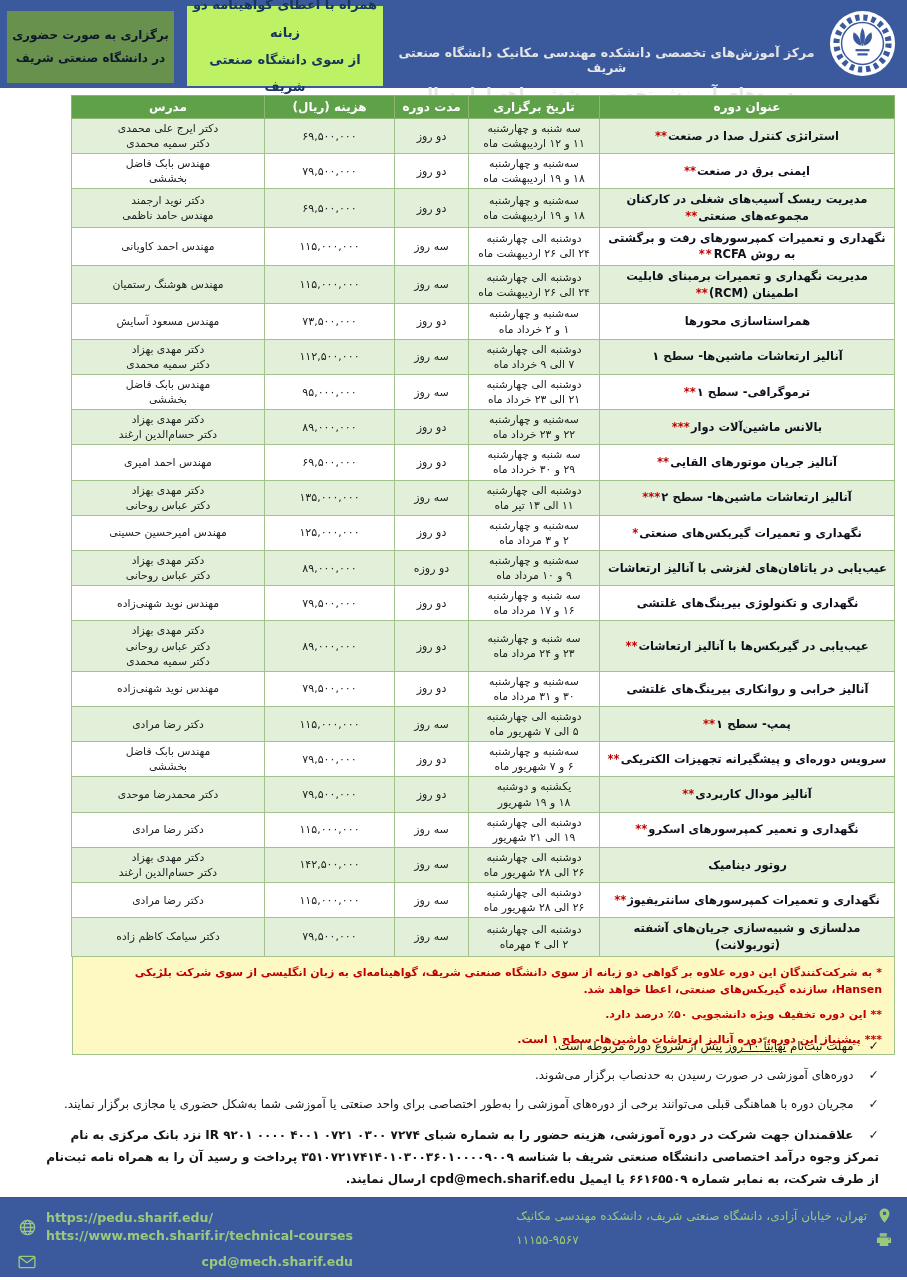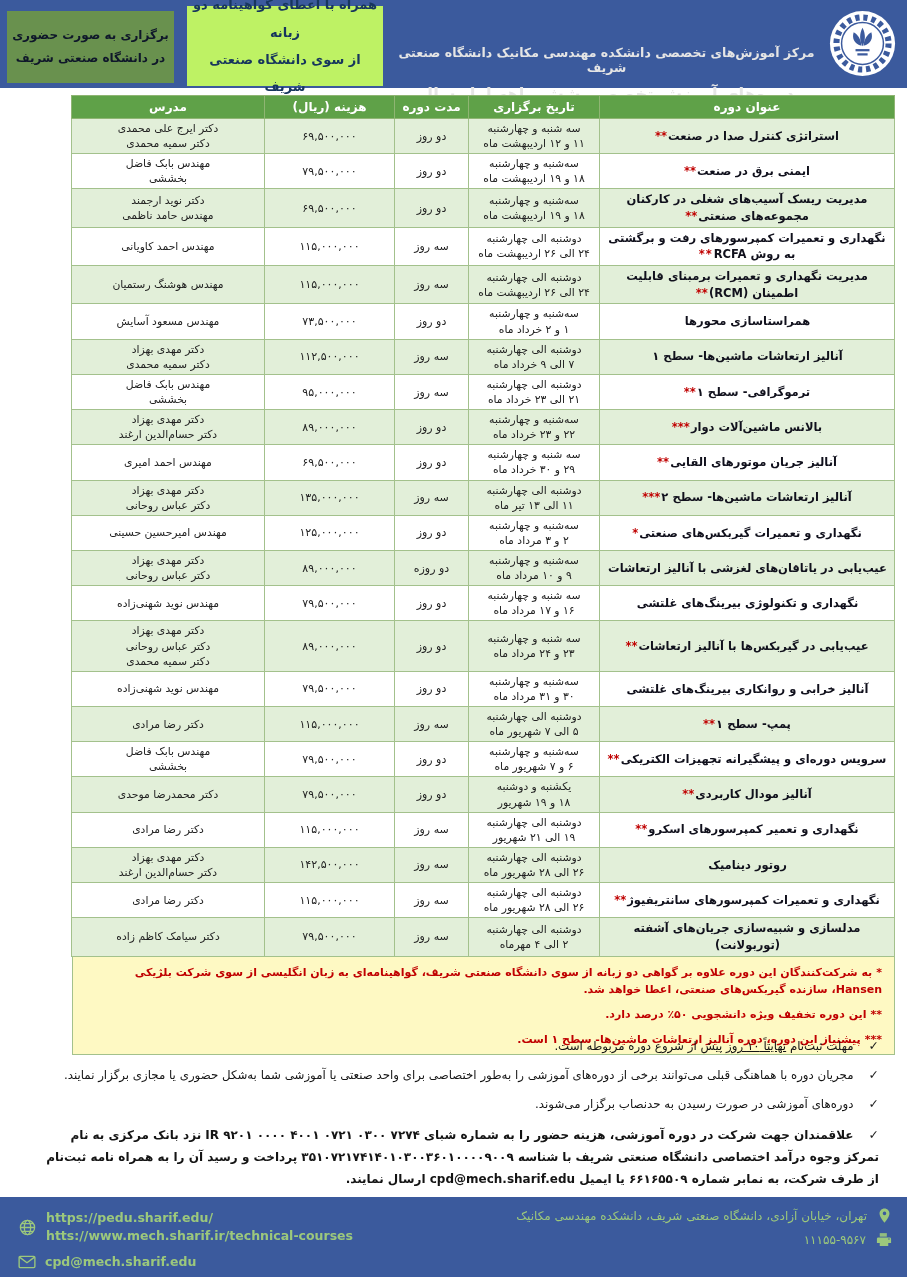--- a/index.html
+++ b/index.html
@@ -57,21 +57,21 @@
   .tick{font-weight:bold;margin-left:15px;font-size:12.5px;color:#1a1a1a;}
   .check.bold{font-weight:bold;font-size:12px;line-height:1.85;}
   .u{text-decoration:underline;}
   .ltr{direction:ltr;unicode-bidi:isolate;}
 
   
   .band.footer{top:1197px;height:80px;color:#9cc87c;}
   .f-right{position:absolute;right:14px;top:9px;text-align:right;font-size:12px;}
   .f-left{position:absolute;left:18px;top:12px;direction:ltr;text-align:left;
     font-size:12.5px;font-weight:bold;}
-  .fline{display:flex;align-items:center;justify-content:flex-start;gap:9px;
+  .fline{display:flex;align-items:center;justify-content:space-between;gap:9px;
     margin-bottom:5px;min-height:19px;}
   .f-left .fline{margin-bottom:7px;}
   .ficon{flex:0 0 auto;display:inline-flex;}
   .urls div{line-height:1.45;}
 </style>
 </head>
 <body>
 
 <div class="page">
 
@@ -327,24 +327,24 @@
         <span class="ast">***</span><span>پیشنیاز این دوره، دوره آنالیز ارتعاشات ماشین‌ها- سطح ۱ است.</span>
       </div>
     </div>
   </div>
 
   <div class="checks">
     <div class="check">
       <span class="tick">✓</span><span>مهلت ثبت‌نام </span><span class="u">نهایتاً ۱۰ روز</span><span> پیش از شروع دوره مربوطه است.</span>
     </div>
     <div class="check">
+      <span class="tick">✓</span><span>دوره‌های آموزشی در صورت رسیدن به حدنصاب برگزار می‌شوند.</span>
+    </div>
+    <div class="check">
       <span class="tick">✓</span><span>مجریان دوره با هماهنگی قبلی می‌توانند برخی از دوره‌های آموزشی را به‌طور اختصاصی برای واحد صنعتی یا آموزشی شما به‌شکل حضوری یا مجازی برگزار نمایند.</span>
-    </div>
-    <div class="check">
-      <span class="tick">✓</span><span>دوره‌های آموزشی در صورت رسیدن به حدنصاب برگزار می‌شوند.</span>
     </div>
     <div class="check bold">
       <span class="tick">✓</span><span>علاقمندان جهت شرکت در دوره آموزشی، هزینه حضور را به شماره شبای </span><span class="ltr">IR ۹۲۰۱ ۰۰۰۰ ۴۰۰۱ ۰۷۲۱ ۰۳۰۰ ۷۲۷۴</span><span> نزد بانک مرکزی به نام تمرکز وجوه درآمد اختصاصی دانشگاه صنعتی شریف با شناسه </span><span class="ltr">۳۵۱۰۷۲۱۷۴۱۴۰۱۰۳۰۰۳۶۰۱۰۰۰۰۹۰۰۹</span><span> پرداخت و رسید آن را به همراه نامه ثبت‌نام از طرف شرکت، به نمابر شماره </span><span>۶۶۱۶۵۵۰۹</span><span> یا ایمیل </span><span class="ltr">cpd@mech.sharif.edu</span><span> ارسال نمایند.</span>
     </div>
   </div>
 
   <footer class="band footer">
     <div class="f-right">
       <div class="fline">
         <span class="ficon">

